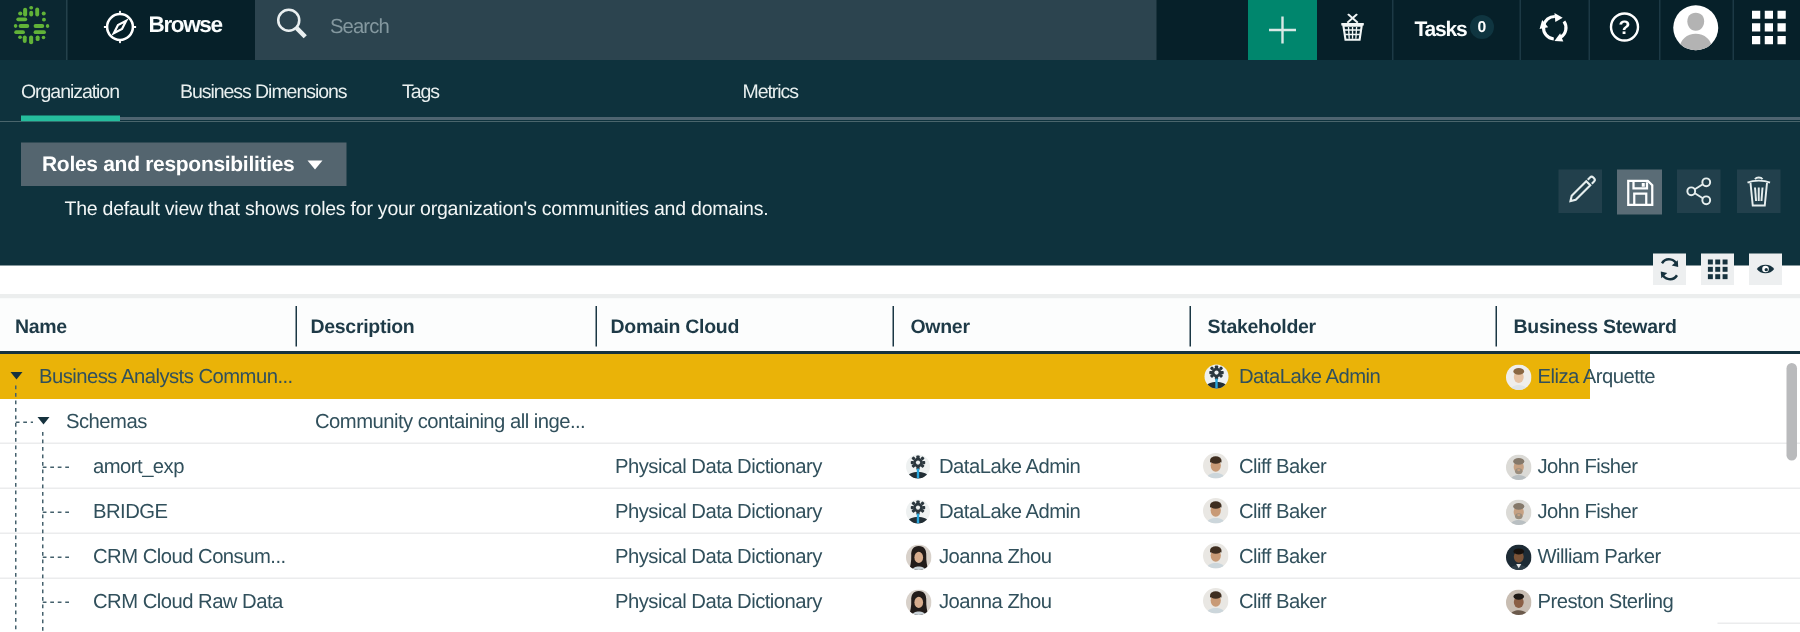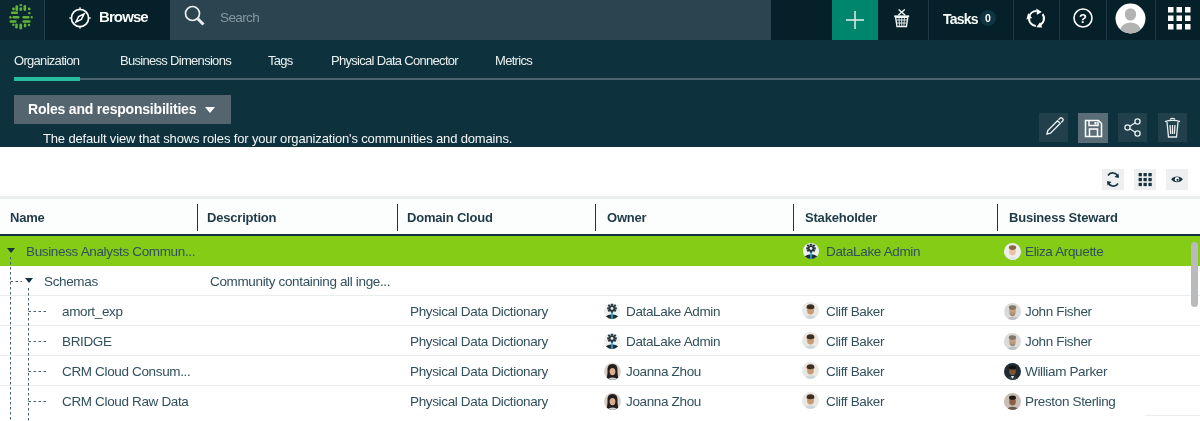--- a/index.html
+++ b/index.html
@@ -12,33 +12,33 @@
 #searchbar { left:170px; top:0; width:601px; height:40px; background:#2c444f; }
 #plusbtn { left:832px; top:0; width:46px; height:40px; background:#00866d; }
 .tdiv { top:0; width:1px; height:40px; background:#1c3945; }
 .tbtext { color:#fafdfd; font-weight:bold; font-size:14px; }
 
 #tabband { left:0; top:40px; width:1200px; height:41px; background:#0e323d; }
 .tab { top:40px; height:38px; line-height:41px; color:#e8efef; font-size:13px; letter-spacing:-0.7px; }
 #underline { left:14px; top:77px; width:66px; height:4px; background:#25bd9d; }
 #tabsep { left:80px; top:78px; width:1120px; height:2px; background:#4e6470; }
 
-#band { left:0; top:81px; width:1200px; height:66px; background:#0e323d; }
+#band { left:0; top:81px; width:1200px; height:96px; background:#0e323d; }
 #rolesbtn { left:14px; top:14px; width:217px; height:29px; background:#54656f; color:#fff; font-weight:bold; font-size:14px; letter-spacing:-0.2px; line-height:29px; }
 #banddesc { left:14px; top:50px; color:#f2f6f6; font-size:13px; letter-spacing:-0.15px;margin-left:29px; }
 .bicon { top:32px; width:29px; height:29px; background:#22404c; }
 
 .wbtn { top:169px; width:22px; height:21px; background:#edeff0; }
 
 #headstrip { left:0; top:196px; width:1200px; height:3px; background:#eceeee; }
 #header { left:0; top:199px; width:1200px; height:35px; background:#fcfdfd; }
 .hcell { top:11px; color:#1e3a47; font-weight:bold; font-size:13px; letter-spacing:-0.2px; }
 .hline { top:5px; width:1px; height:27px; background:#1a3744; }
 #headborder { left:0; top:234px; width:1200px; height:2px; background:#15323f; }
-#row1 { left:0; top:236px; width:1200px; height:30px; background:#84cc16; }
+#row1 { left:0; top:236px; width:1060px; height:30px; background:#eab308; }
 .row { left:0; width:1200px; height:30px; background:#fff; border-bottom:1px solid #ebeced; }
 .ct { color:#31505c; font-size:13.5px; letter-spacing:-0.35px; position:absolute; top:50%; transform:translateY(-50%); white-space:nowrap; }
 .tri { width:0; height:0; border-left:4px solid transparent; border-right:4px solid transparent; border-top:5.5px solid #16323e; position:absolute; }
 #scrollthumb { left:1191px; top:242px; width:7px; height:65px; background:#b9babc; border-radius:3.5px; }
 </style>
 </head>
 <body>
 <div id="page">
 
   <div id="topbar" class="abs"></div>
@@ -170,21 +170,20 @@
           <rect x="8.5" y="17" width="5.5" height="5.5"></rect>
           <rect x="17" y="17" width="5.5" height="5.5"></rect>
       </g>
     </svg>
   </div>
 
   <div id="tabband" class="abs"></div>
   <div class="tab abs" style="left:14px;">Organization</div>
   <div class="tab abs" style="left:120px;">Business Dimensions</div>
   <div class="tab abs" style="left:268px;">Tags</div>
-  <div class="tab abs" style="left:331px;">Physical Data Connector</div>
   <div class="tab abs" style="left:495px;">Metrics</div>
   <div id="underline" class="abs"></div>
   <div id="tabsep" class="abs"></div>
 
   <div id="band" class="abs">
     <div id="rolesbtn" class="abs"><span style="margin-left:14px;">Roles and responsibilities</span>
       <span style="position:absolute;left:191px;top:12px;width:0;height:0;border-left:5px solid transparent;border-right:5px solid transparent;border-top:6px solid #fff;"></span>
     </div>
     <div id="banddesc" class="abs">The default view that shows roles for your organization's communities and domains.</div>
     <div class="bicon abs" style="left:1039px;">

